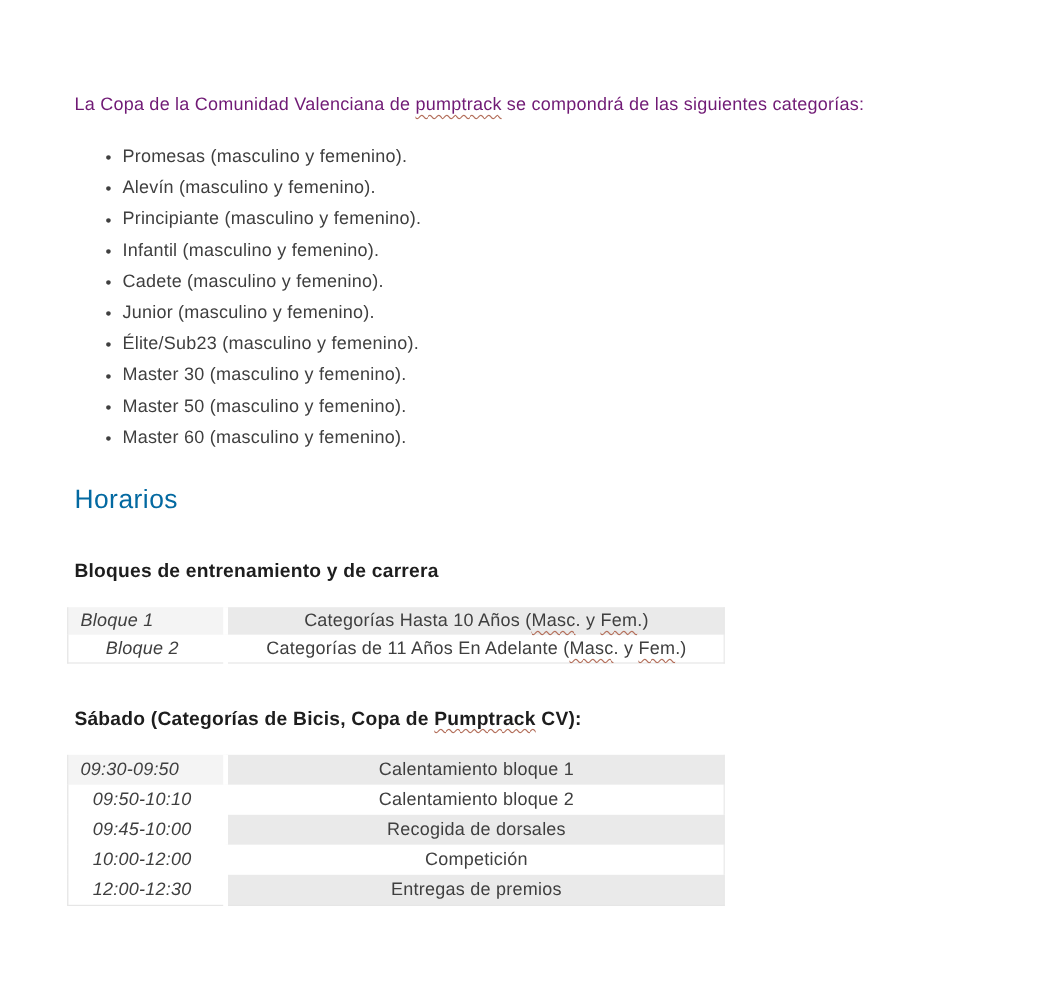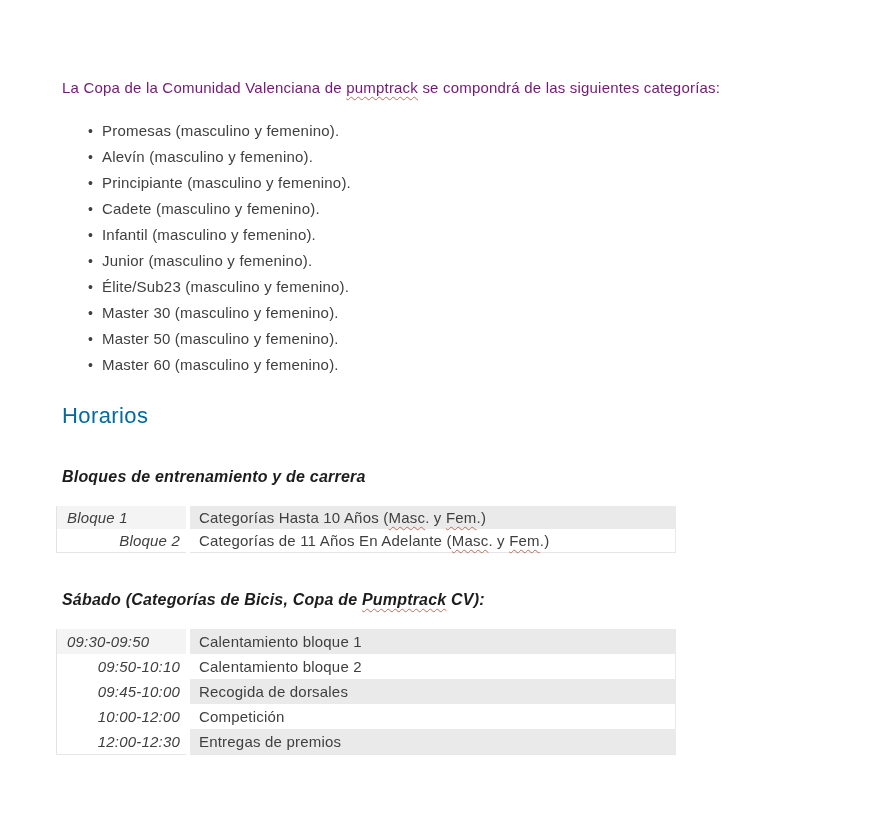--- a/index.html
+++ b/index.html
@@ -27,33 +27,33 @@
   ul.cats li::before {
     content: "\2022"; position: absolute; left: -14px; top: 0;
     font-size: 14px; color: #3f3f3f;
   }
   h2.section-title {
     margin: 24px 0 0 0; font-size: 22px; line-height: 28px;
     font-weight: normal; letter-spacing: 0.4px; color: #0369a1;
   }
   h3.sub-title {
     margin: 37px 0 0 0; font-size: 16px; line-height: 20px;
-    font-weight: bold; letter-spacing: 0.2px; color: #1d1d1d; font-style: italic;
+    font-weight: bold; letter-spacing: 0.2px; color: #1d1d1d;
   }
   h3.sub-title.sabado { }
 
   table.sched {
     border-collapse: collapse; table-layout: fixed;
-    width: 620px; margin: 19px 0 0 -6px;
+    width: 548px; margin: 19px 0 0 -6px;
     font-size: 15px; letter-spacing: 0.2px; color: #3f3f3f;
     border-left: 1px solid #e3e3e3;
     border-right: 1px solid #e9e9e9;
     border-bottom: 1px solid #e6e6e6;
   }
-  table.sched td { line-height: 19px; vertical-align: middle; }
+  table.sched td { line-height: 19px; vertical-align: middle; text-align: center; }
   td.c1 {
     width: 113px; font-style: italic; text-align: right;
     padding: 2px 6px 2px 0; border-right: 4px solid #ffffff;
     background: #ffffff;
   }
   td.c2 { padding: 2px 8px 2px 9px; background: #ffffff; }
   table.t2 td { padding-top: 3px; padding-bottom: 3px; }
   tr.shade td.c2 { background: #eaeaea; }
   tr.hdr td.c1 { text-align: left; padding-left: 10px; background: #f4f4f4; }
 
@@ -70,22 +70,22 @@
 
 <div class="page">
 
 
   <p class="intro"><span>La Copa de la Comunidad Valenciana de </span><span class="wavy">pumptrack</span><span> se compondrá de las siguientes categorías:</span></p>
 
   <ul class="cats">
     <li>Promesas (masculino y femenino).</li>
     <li>Alevín (masculino y femenino).</li>
     <li>Principiante (masculino y femenino).</li>
+    <li>Infantil (masculino y femenino).</li>
     <li>Cadete (masculino y femenino).</li>
-    <li>Infantil (masculino y femenino).</li>
     <li>Junior (masculino y femenino).</li>
     <li>Élite/Sub23 (masculino y femenino).</li>
     <li>Master 30 (masculino y femenino).</li>
     <li>Master 50 (masculino y femenino).</li>
     <li>Master 60 (masculino y femenino).</li>
   </ul>
 
   <h2 class="section-title">Horarios</h2>
 
   <h3 class="sub-title">Bloques de entrenamiento y de carrera</h3>

